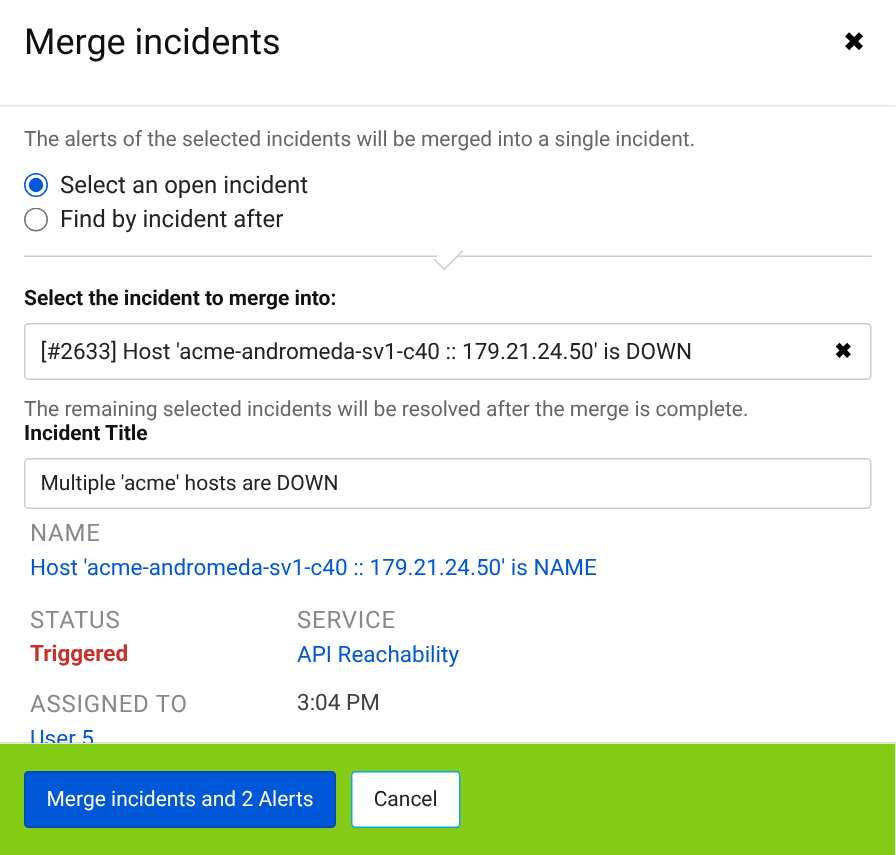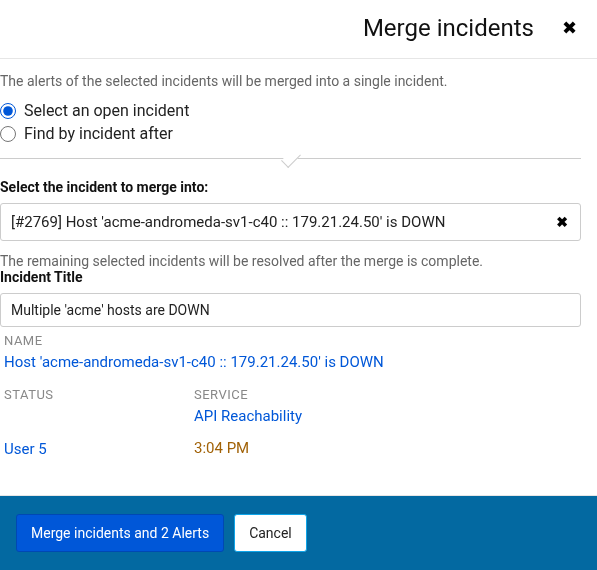--- a/index.html
+++ b/index.html
@@ -15,41 +15,41 @@
       color: #222;
     }
     .modal {
       display: flex;
       flex-direction: column;
       height: 100%;
     }
     .modal-header {
       display: flex;
       align-items: center;
-      justify-content: flex-end;
-      padding: 14px 16px 16px 16px;
+      justify-content: space-between;
+      padding: 14px 16px 28px 16px;
       border-bottom: 1px solid #e6e6e6;
       gap: 24px;
     }
     .modal-title {
       font-size: 24px;
       font-weight: 400;
       color: #111;
     }
     .close-btn {
       background: none;
       border: none;
       cursor: pointer;
       padding: 4px;
       font-size: 18px;
       color: #000;
       line-height: 1;
     }
     .modal-body {
-      padding: 14px 16px 20px 0;
+      padding: 14px 16px 20px 16px;
       flex: 1;
       overflow-y: auto;
     }
     .help-text {
       color: #666;
       font-size: 14px;
       margin-bottom: 10px;
     }
     .radio-group {
       margin-bottom: 8px;
@@ -134,58 +134,58 @@
       padding: 8px 10px;
       font-size: 14px;
       color: #222;
       margin-bottom: 6px;
       font-family: inherit;
     }
     .details {
       padding: 0 4px;
     }
     .meta-label {
-      font-size: 13px;
+      font-size: 16px;
       letter-spacing: 0.5px;
       color: #888;
       text-transform: uppercase;
       margin-bottom: 4px;
     }
     .link {
       color: #0057d8;
       font-size: 15px;
       text-decoration: none;
       cursor: pointer;
     }
     .name-block {
       margin-bottom: 16px;
     }
     .row-2col {
       display: flex;
-      gap: 40px;
+      gap: 28px;
       margin-bottom: 14px;
     }
     .col {
       min-width: 150px;
     }
     .status-triggered {
       color: #c9302c;
       font-weight: 700;
       font-size: 15px;
     }
     .value-text {
-      color: #a16207;
+      color: #404040;
       font-size: 15px;
     }
     .modal-footer {
       border-top: 1px solid #e6e6e6;
       padding: 18px 16px;
       display: flex;
       gap: 10px;
-      background: #0369a1;
+      background: #84cc16;
     }
     .btn {
       border-radius: 3px;
       padding: 10px 14px;
       font-size: 14px;
       cursor: pointer;
       font-family: inherit;
     }
     .btn-primary {
       background: #0057d8;
@@ -225,49 +225,51 @@
       </label>
     </div>
 
     <div class="divider-notch">
       <div class="notch"></div>
     </div>
 
     <div class="section-label">Select the incident to merge into:</div>
 
     <div class="select-box">
-      <span>[#2769] Host 'acme-andromeda-sv1-c40 :: 179.21.24.50' is DOWN</span>
+      <span>[#2633] Host 'acme-andromeda-sv1-c40 :: 179.21.24.50' is DOWN</span>
       <span class="select-clear">✖</span>
     </div>
 
     <p class="sub-text">The remaining selected incidents will be resolved after the merge is complete.</p>
 
     <div class="section-label">Incident Title</div>
 
     <input type="text" class="text-input" value="Multiple 'acme' hosts are DOWN" style="">
 
     <div class="details">
 
       <div class="name-block">
         <div class="meta-label">NAME</div>
-        <a class="link">Host 'acme-andromeda-sv1-c40 :: 179.21.24.50' is DOWN</a>
+        <a class="link">Host 'acme-andromeda-sv1-c40 :: 179.21.24.50' is NAME</a>
       </div>
 
       <div class="row-2col">
         <div class="col">
           <div class="meta-label">STATUS</div>
+          <div class="status-triggered">Triggered</div>
         </div>
         <div class="col">
           <div class="meta-label">SERVICE</div>
           <a class="link">API Reachability</a>
         </div>
       </div>
 
       <div class="row-2col">
         <div class="col">
+          <div class="meta-label">ASSIGNED TO</div>
           <a class="link">User 5</a>
         </div>
         <div class="col">
           <div class="value-text">3:04 PM</div>
         </div>
       </div>
 
     </div>
 
   </div>

